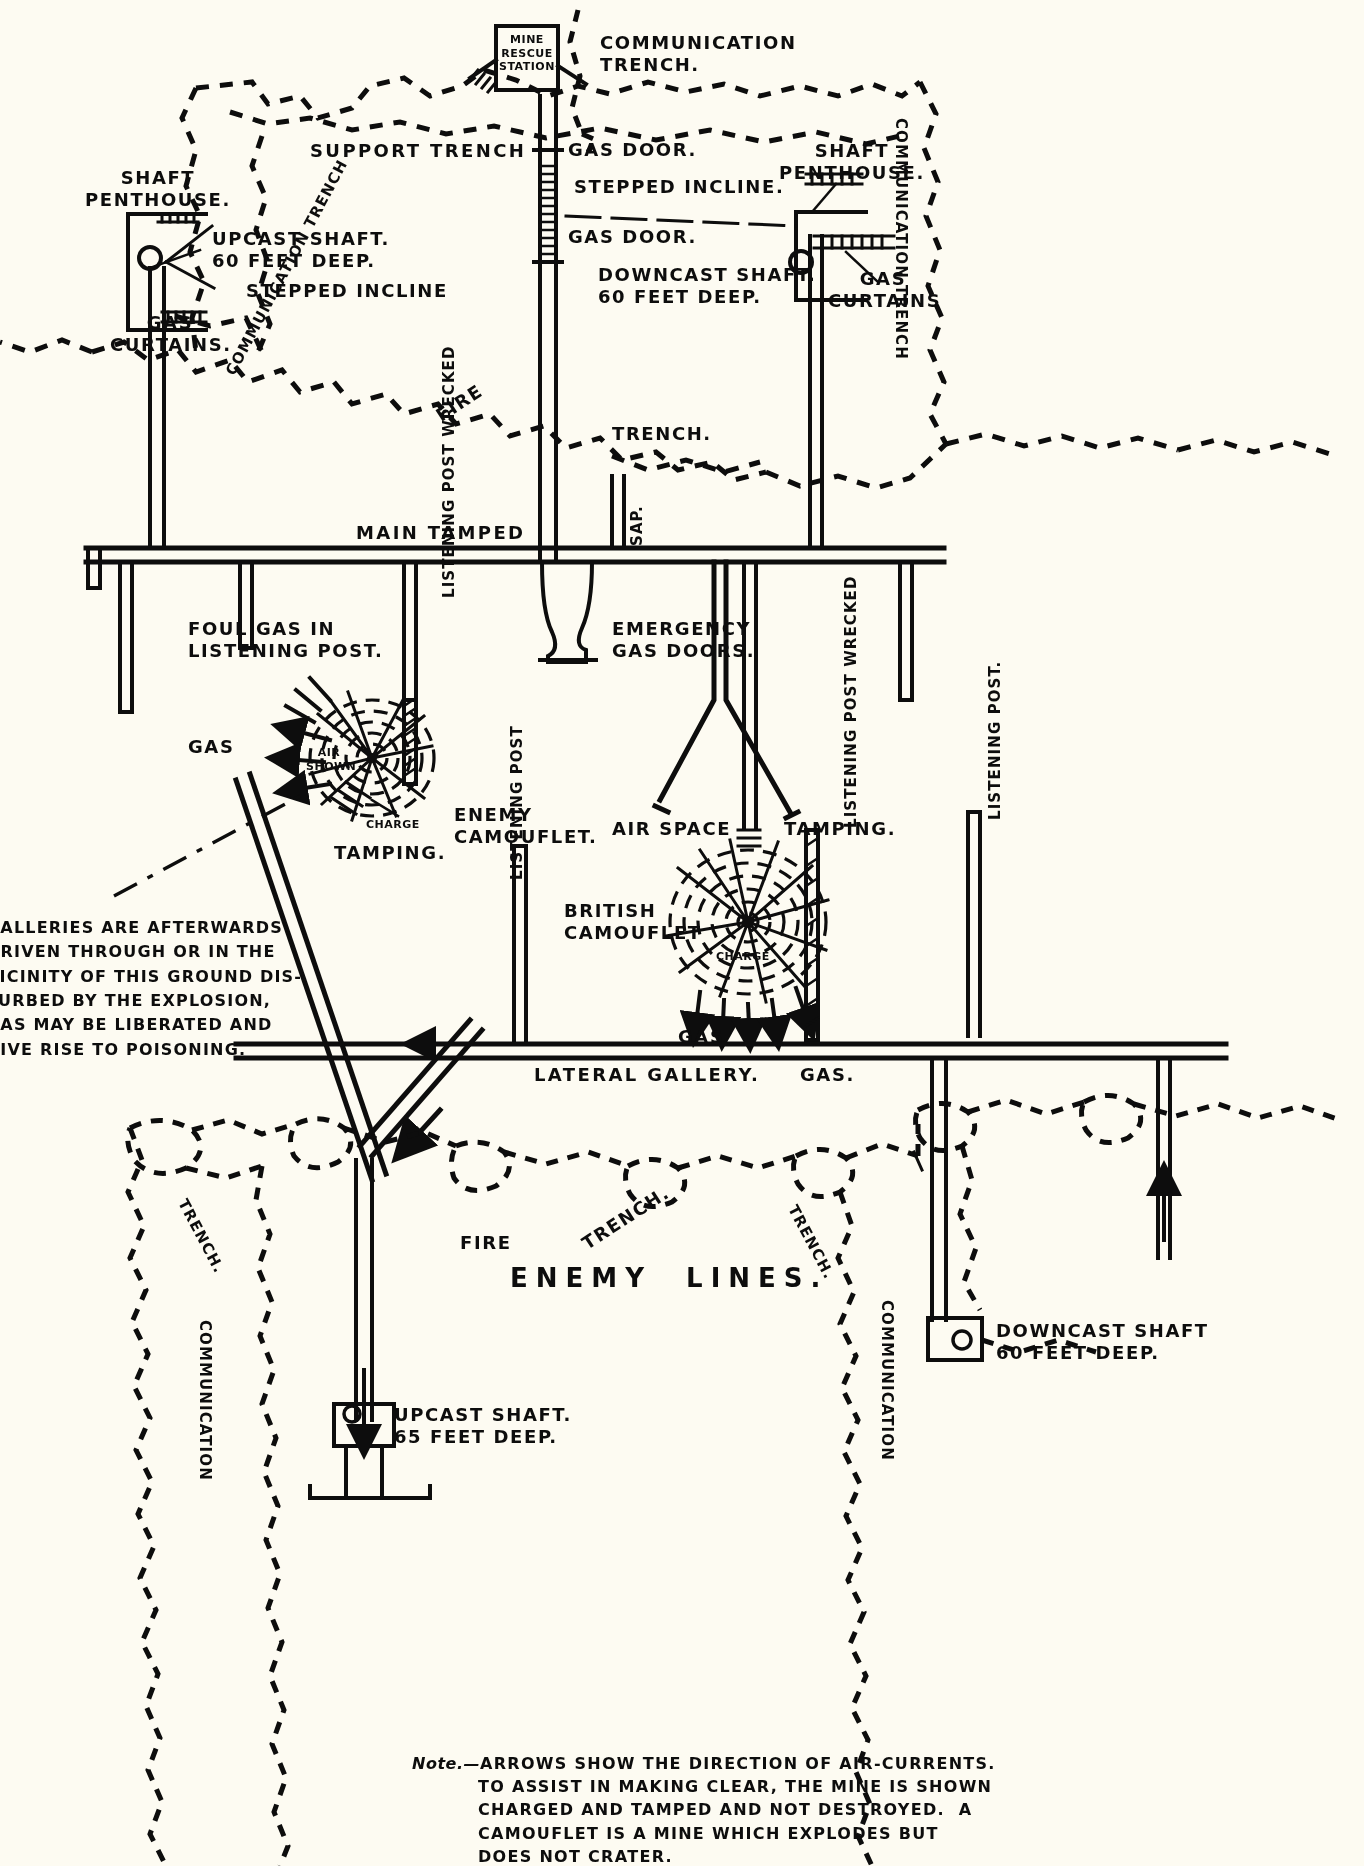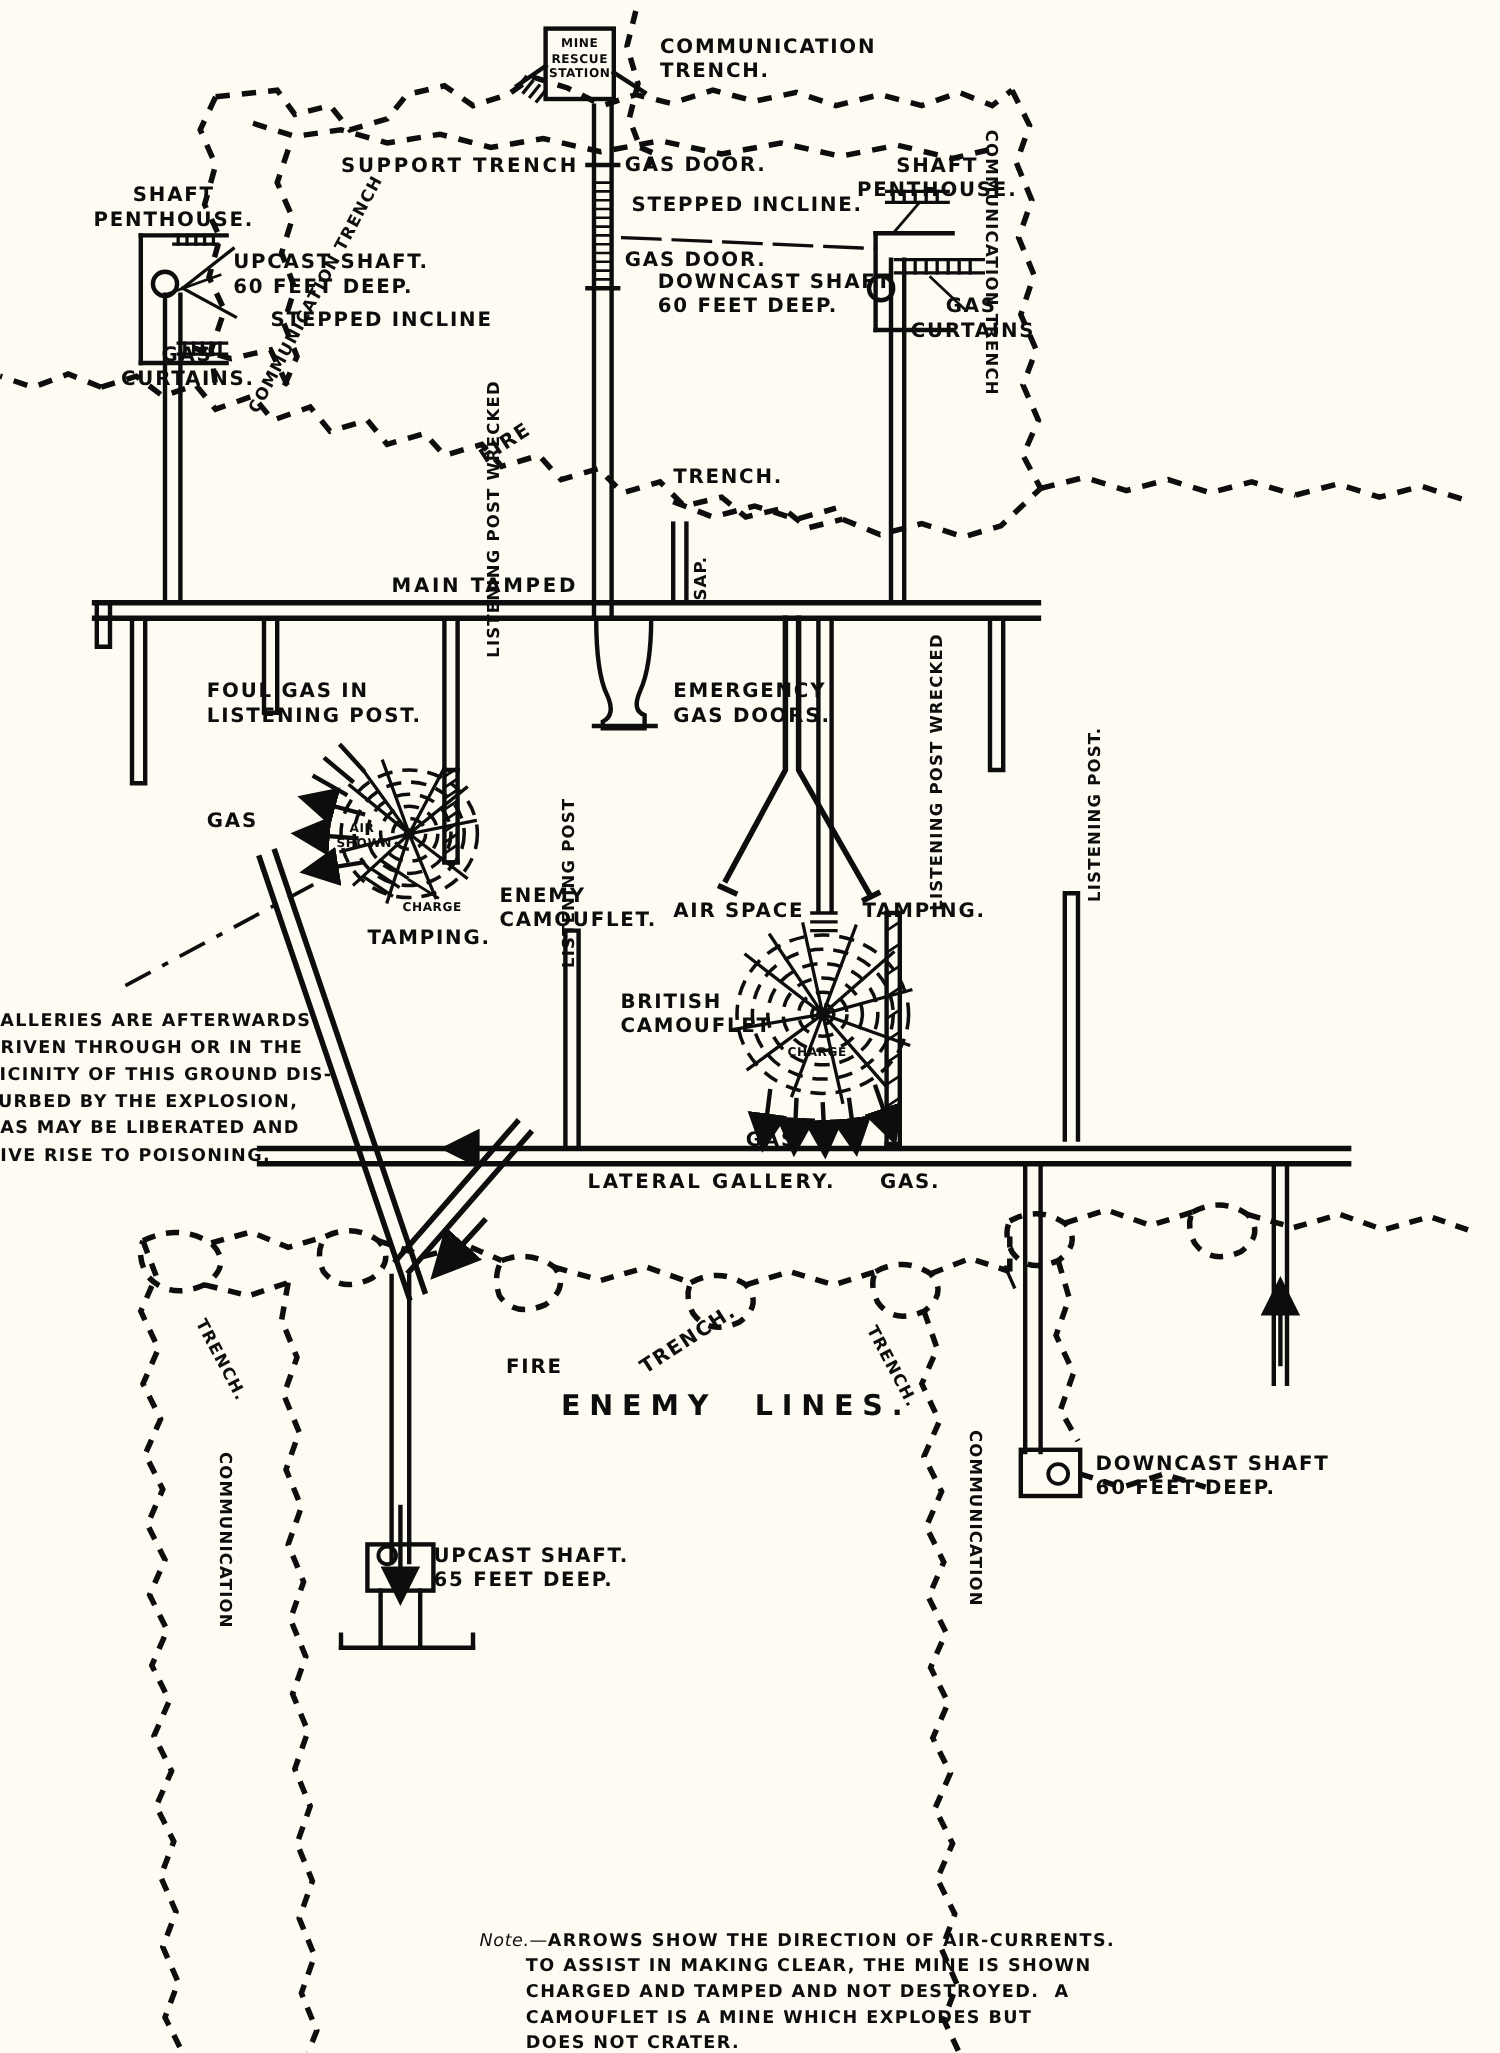--- a/index.html
+++ b/index.html
@@ -14,21 +14,21 @@
   .fs-xl{font-size:26px;letter-spacing:8px;}
   .fs-tiny{font-size:11px;letter-spacing:.5px;}
   .ctr{text-align:center;}
   .rot90{transform:rotate(-90deg);transform-origin:0 0;}
   .rot270{transform:rotate(90deg);transform-origin:0 0;}
   .rotn60{transform:rotate(-62deg);transform-origin:0 0;}
   .rot62{transform:rotate(62deg);transform-origin:0 0;}
   .rotn35{transform:rotate(-33deg);transform-origin:0 0;}
   .note{position:absolute;font-size:16px;letter-spacing:1.3px;font-weight:700;
         line-height:1.45;color:#0d0d0d;white-space:pre;}
-  .noteital{font-style:italic;font-weight:400;letter-spacing:.5px;margin-left:24px;}
+  .noteital{font-style:italic;font-weight:700;letter-spacing:.5px;}
   .para{position:absolute;font-size:16px;letter-spacing:1.2px;font-weight:700;
         line-height:1.52;color:#0d0d0d;white-space:pre;}
 </style>
 </head>
 <body>
 
 <div id="page">
 
 <svg width="1364" height="1866" viewBox="0 0 1364 1866">
   <defs>
@@ -368,21 +368,21 @@
 <div class="lbl fs-md ctr" style="left:772px;top:140px;width:160px;">SHAFT
 PENTHOUSE.</div>
 
 <div class="lbl fs-md" style="left:212px;top:228px;">UPCAST SHAFT.
 60 FEET DEEP.</div>
 
 <div class="lbl fs-md" style="left:246px;top:280px;">STEPPED INCLINE</div>
 
 <div class="lbl fs-md" style="left:574px;top:176px;text-align:right;">STEPPED INCLINE.</div>
 
-<div class="lbl fs-md" style="left:598px;top:246px;">DOWNCAST SHAFT.
+<div class="lbl fs-md" style="left:598px;top:264px;">DOWNCAST SHAFT.
 60 FEET DEEP.</div>
 
 <div class="lbl fs-md ctr" style="left:110px;top:312px;width:120px;">GAS
 CURTAINS.</div>
 
 <div class="lbl fs-md ctr" style="left:828px;top:268px;width:110px;">GAS
 CURTAINS</div>
 
 <div class="lbl fs-sm rotn60" style="left:222px;top:370px;">COMMUNICATION TRENCH</div>
 

